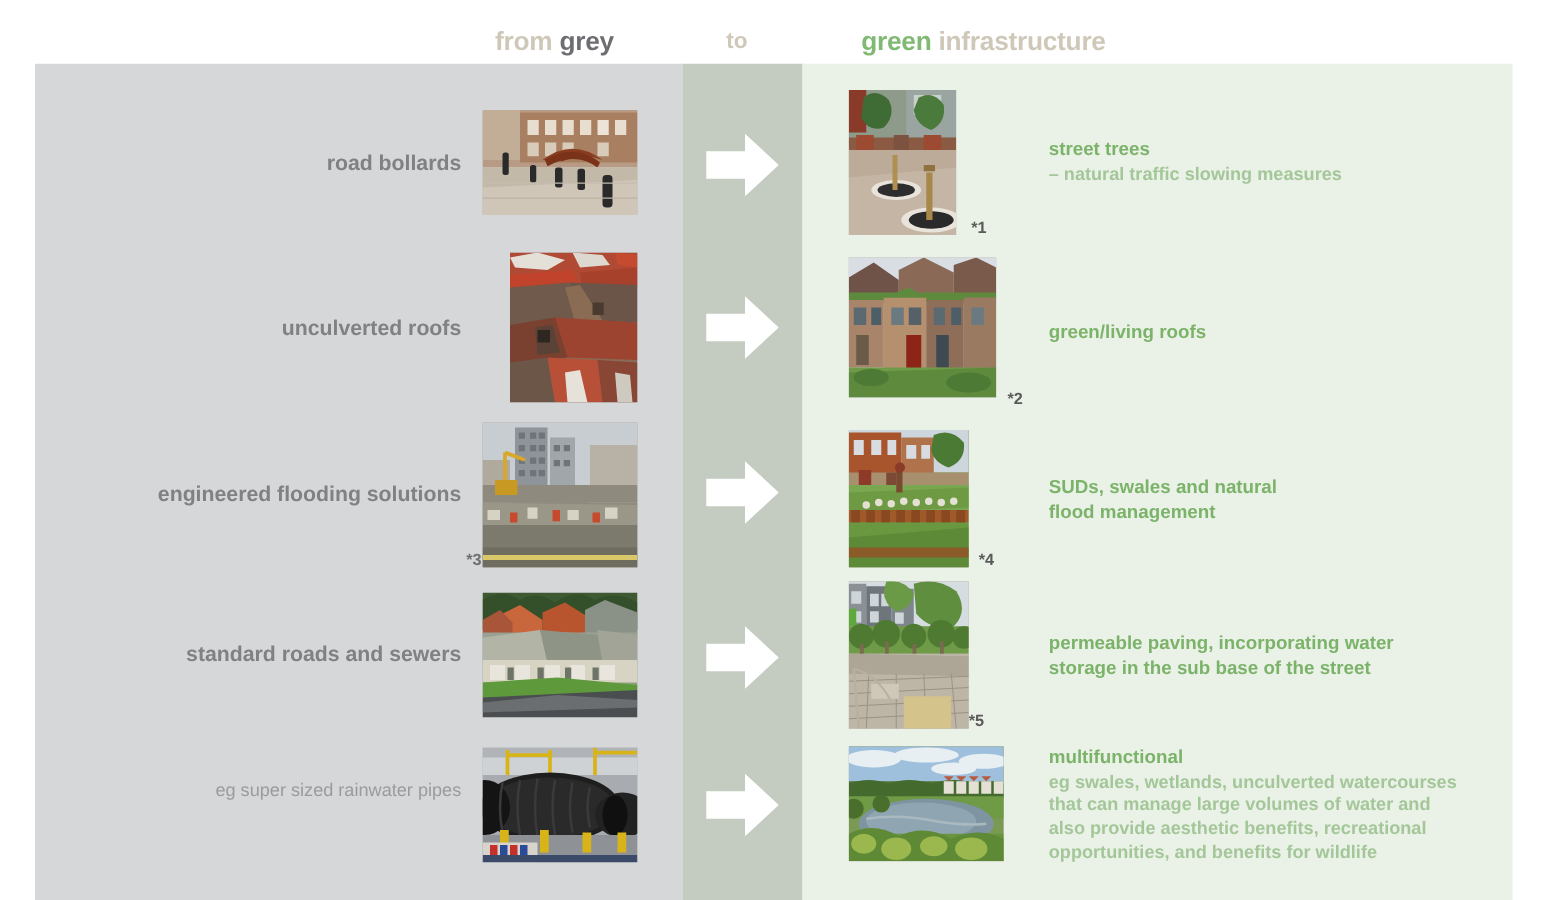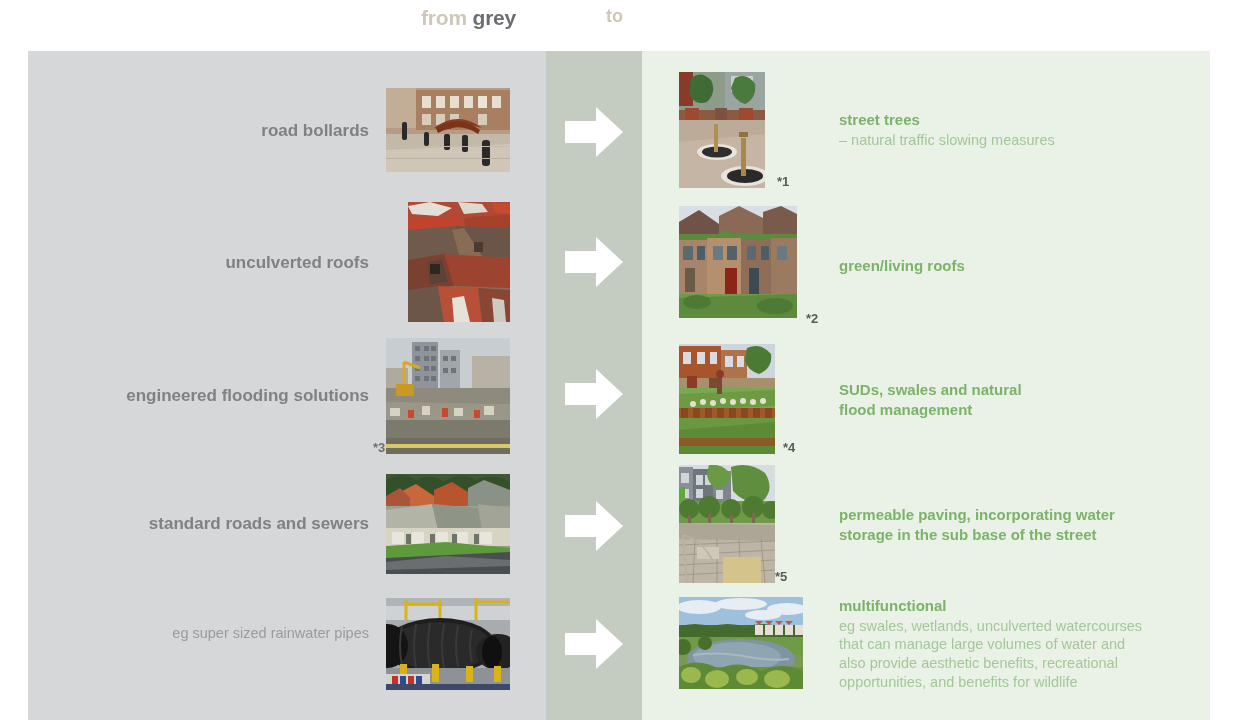--- a/index.html
+++ b/index.html
@@ -5,21 +5,21 @@
   * { box-sizing: border-box; margin: 0; padding: 0; }
   html, body {
     width: 1240px; height: 720px;
     background: #ffffff;
     font-family: "Liberation Sans", sans-serif;
     overflow: hidden;
   }
   .page { position: relative; width: 1240px; height: 720px; background: #fff; }
 
   
-  .header { position: absolute; left: 0; top: 0; width: 1128px; height: 51px; margin-left: 25px; }
+  .header { position: absolute; left: 0; top: 16px; width: 1128px; height: 51px; }
   .hdr-grey { position: absolute; left: 396px; top: 6px; font-size: 21px; font-weight: 700; letter-spacing: -0.2px; white-space: nowrap; }
   .hdr-grey .w-from { color: #cfc8b8; }
   .hdr-grey .w-grey { color: #6d6e71; }
   .hdr-to { position: absolute; left: 581px; top: 6px; font-size: 18px; font-weight: 700; color: #cfc8b8; }
   .hdr-green { position: absolute; left: 689px; top: 6px; font-size: 21px; font-weight: 700; letter-spacing: -0.2px; white-space: nowrap; }
   .hdr-green .w-green { color: #7fb972; }
   .hdr-green .w-infra { color: #cfc8b8; }
 
   
   .panel-grey  { position: absolute; left: 28px;  top: 51px; width: 518px; height: 669px; background: #d6d7d9; }
@@ -45,33 +45,36 @@
   
   .fn { position: absolute; font-size: 13px; font-weight: 700; color: #6d6e71; }
   .fn-green { color: #5a5a5a; }
 
   
   .arrow { position: absolute; width: 62px; height: 56px; }
 
   
   .lbl-right { position: absolute; left: 839px; width: 372px; line-height: 1.3; }
   .lbl-right .r1 { font-size: 15px; font-weight: 700; color: #7cb36a; display: block; }
-  .lbl-right .r2 { font-size: 14.5px; font-weight: 400; color: #a4c79a; display: block; margin-top: 1px; }
+  .lbl-right .r2 { font-size: 14.5px; font-weight: 700; color: #a4c79a; display: block; margin-top: 1px; }
   .lbl-right .r1.two { line-height: 1.35; }
 </style>
 </head>
 <body>
 
 <div class="page">
 
   <div class="header">
     <div class="hdr-grey">
       <span class="w-from">from </span><span class="w-grey">grey</span>
     </div>
     <div class="hdr-to">to</div>
+    <div class="hdr-green">
+      <span class="w-green">green</span><span class="w-infra"> infrastructure</span>
+    </div>
   </div>
 
   <div class="panel-grey"></div>
   <div class="panel-mid"></div>
   <div class="panel-green"></div>
 
   <div class="row" style="top:0">
     <div class="lbl-left" style="top:120px">
       <span class="t1">road bollards</span>
     </div>

